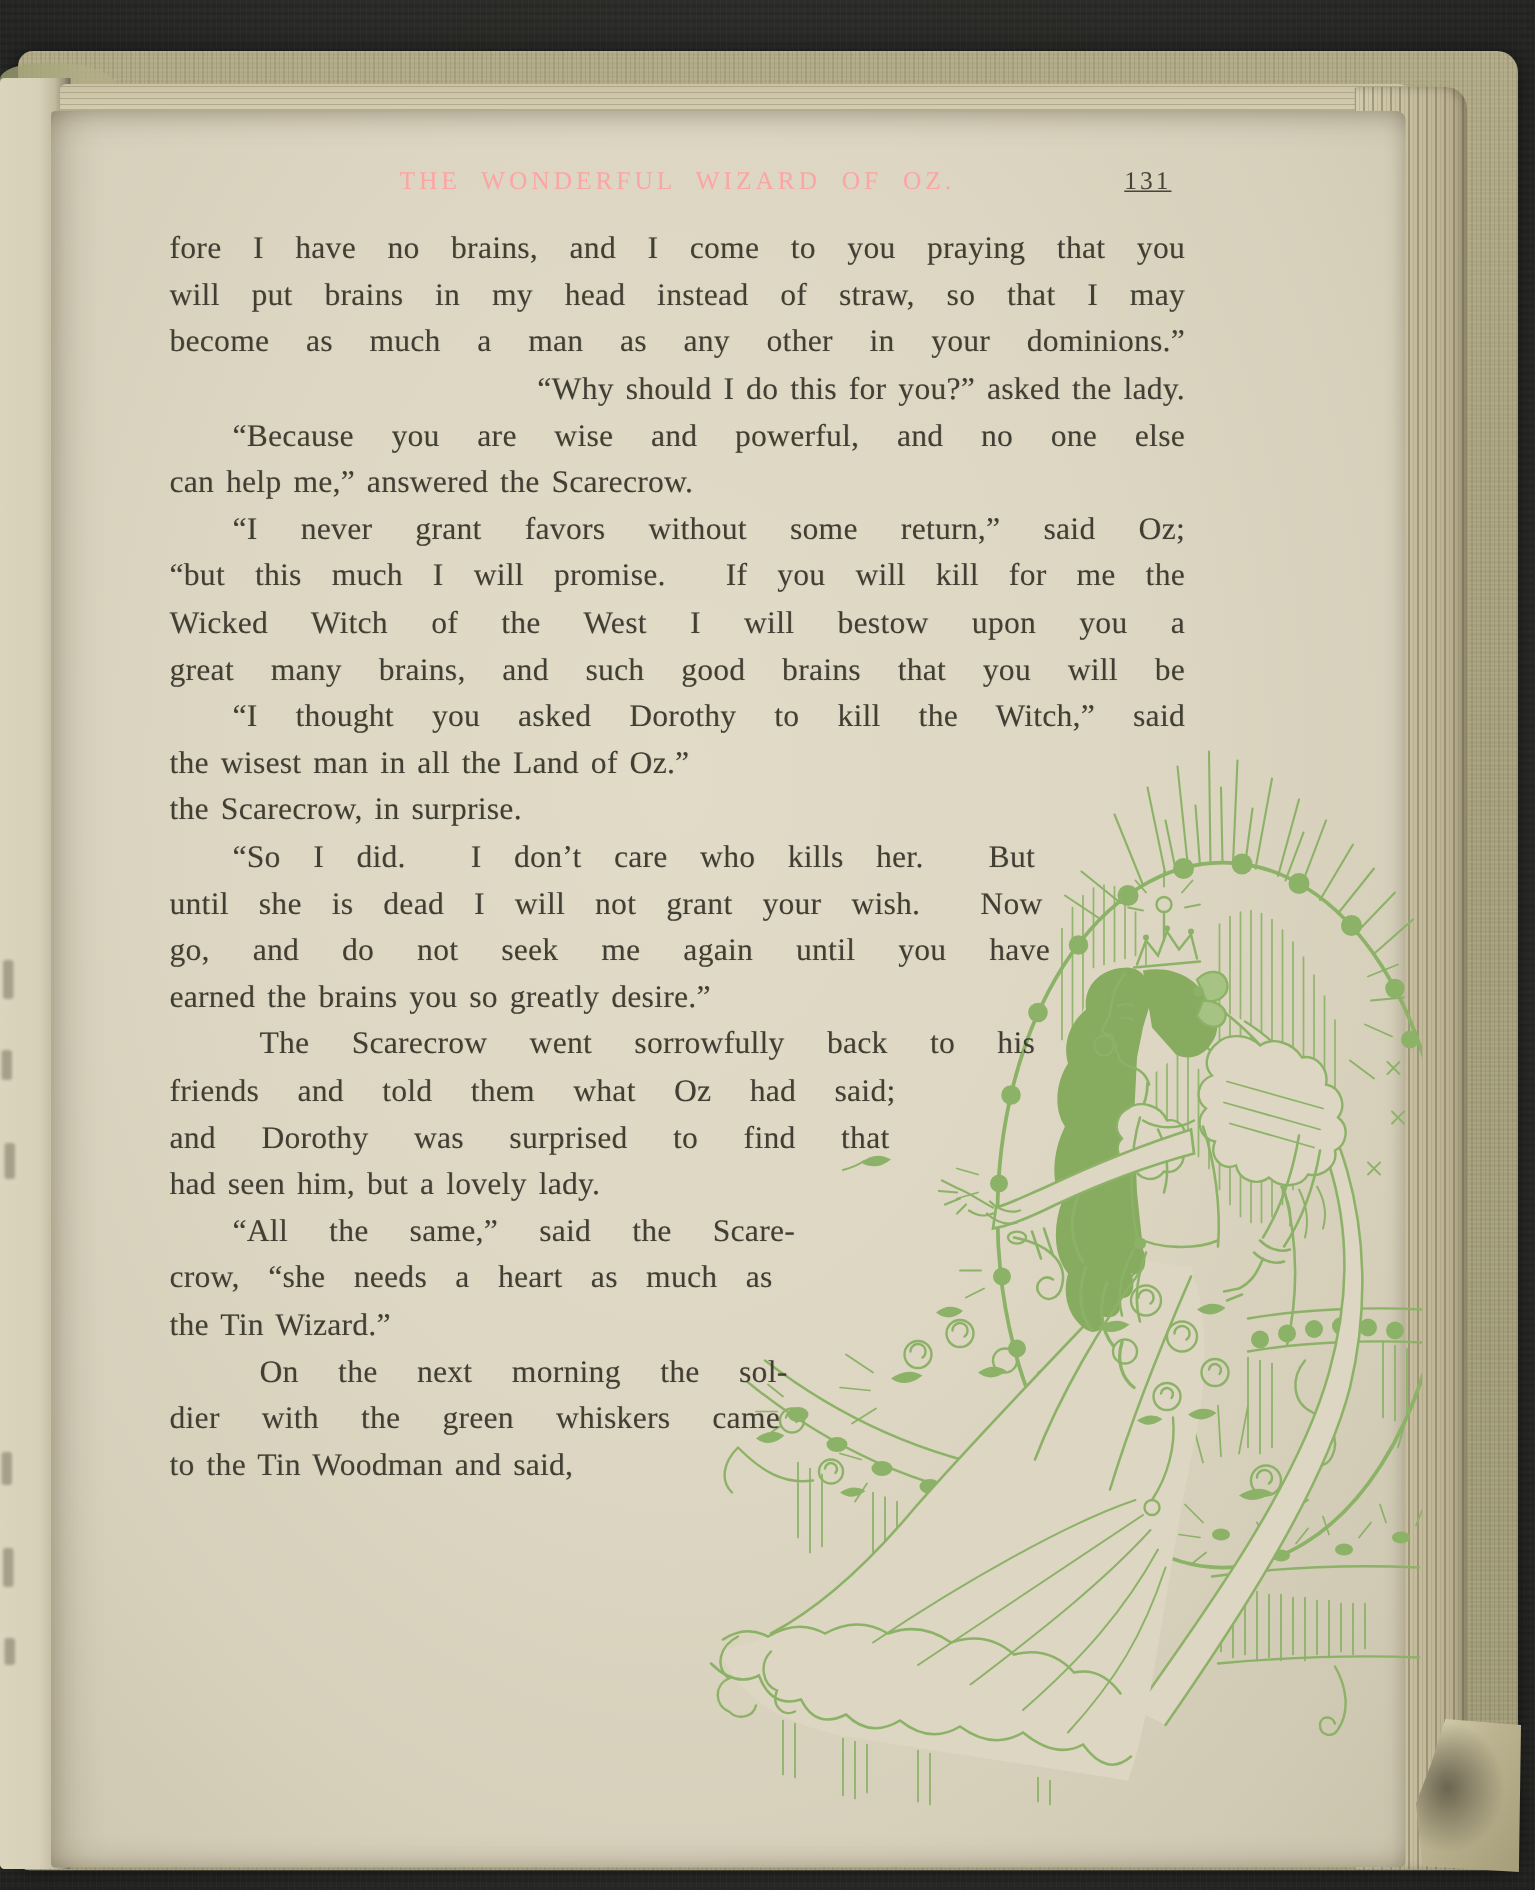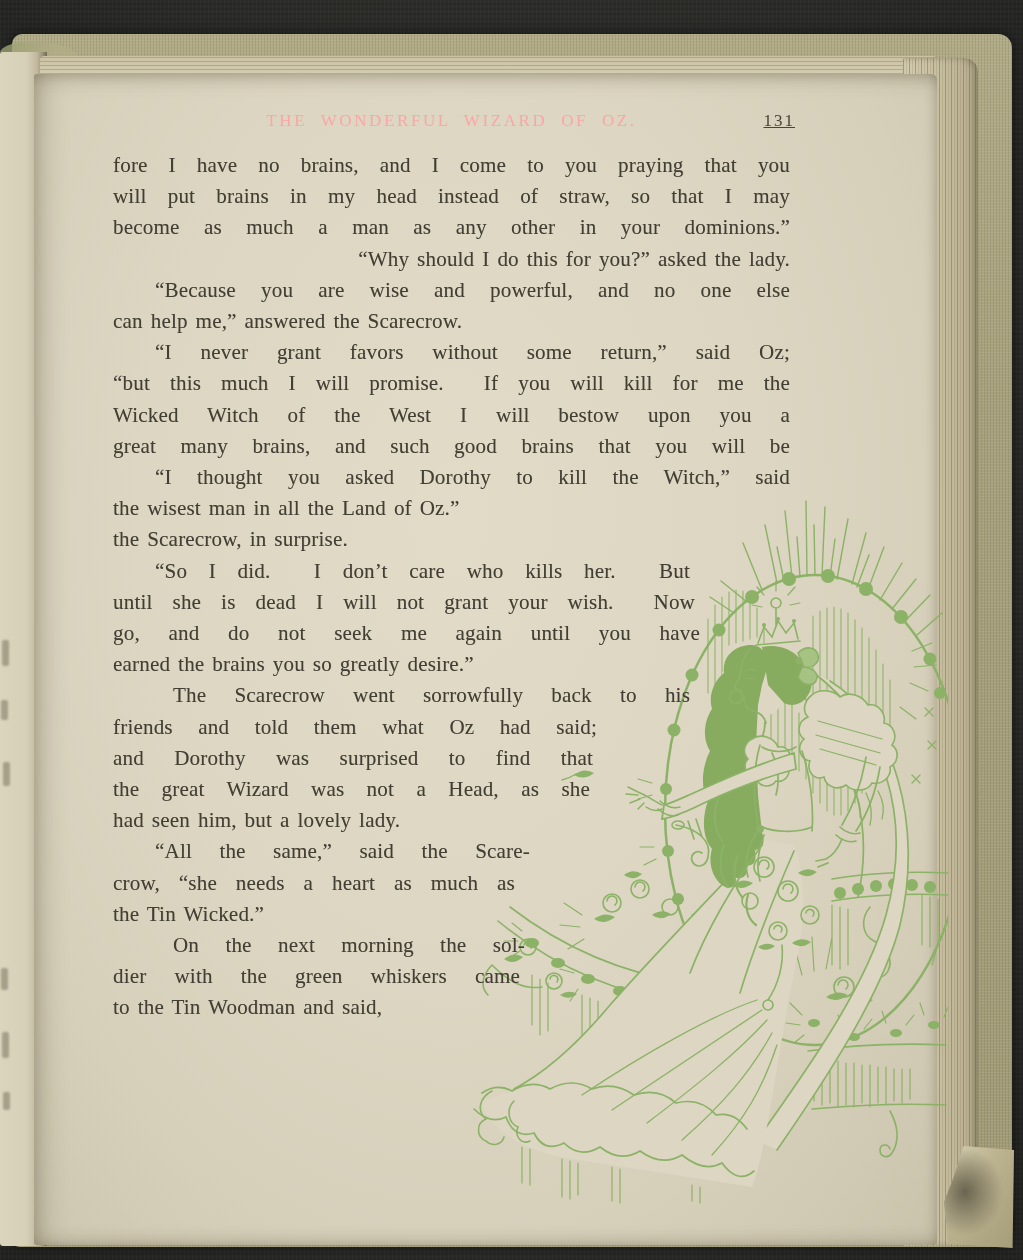--- a/index.html
+++ b/index.html
@@ -57,21 +57,21 @@
   
   .worn-corner{position:absolute;left:944px;top:1146px;width:70px;height:102px;
     background:
       radial-gradient(ellipse at 30% 45%, #6b6450 0%, rgba(107,100,80,0) 55%),
       linear-gradient(125deg,#d8d2b4 0%, #bcb491 40%, #a59d79 100%);
     clip-path:polygon(28% 0, 100% 4%, 98% 100%, 6% 96%, 0 55%, 14% 30%);
   }
   
   .running-title{position:absolute;left:113px;top:111px;width:677px;text-align:center;
     font-size:17px;letter-spacing:2.6px;word-spacing:7px;color:#fca5a5;}
-  .page-num{position:absolute;right:228px;top:111px;font-size:17px;letter-spacing:2px;color:#474439;
+  .page-num{position:absolute;right:242px;top:111px;font-size:17px;letter-spacing:2px;color:#474439;
     font-variant-numeric:oldstyle-nums;text-decoration:underline;}
   
   .page-body{position:absolute;left:113px;top:150px;width:677px;
     font-size:21px;line-height:31.2px;color:#413e34;
     letter-spacing:.2px;word-spacing:2.5px;
     text-shadow:.3px .3px .5px rgba(65,62,52,.30);}
   .ln{white-space:pre-wrap;}
   .j{text-align:justify;text-align-last:justify;}
   .i1{text-indent:42px;text-align:right;}
   .i2{text-indent:60px;}
@@ -270,23 +270,22 @@
   <div class="ln j i1">“I thought you asked Dorothy to kill the Witch,” said</div>
   <div class="ln">the wisest man in all the Land of Oz.”</div>
   <div class="ln">the Scarecrow, in surprise.</div>
   <div class="ln j i1 m100">“So I did.  I don’t care who kills her.  But</div>
   <div class="ln j m95">until she is dead I will not grant your wish.  Now</div>
   <div class="ln j m90">go, and do not seek me again until you have</div>
   <div class="ln">earned the brains you so greatly desire.”</div>
   <div class="ln j i2 m100">The Scarecrow went sorrowfully back to his</div>
   <div class="ln j m193">friends and told them what Oz had said;</div>
   <div class="ln j m197">and Dorothy was surprised to find that</div>
-  <div class="ln j m200">the great Wizard was not a Head, as she</div>
   <div class="ln">had seen him, but a lovely lady.</div>
   <div class="ln j i1 m260">“All the same,” said the Scare-</div>
   <div class="ln j m275">crow, “she needs a heart as much as</div>
-  <div class="ln">the Tin Wicked.”</div>
+  <div class="ln">the Tin Wizard.”</div>
   <div class="ln j i2 m265">On the next morning the sol-</div>
   <div class="ln j m270">dier with the green whiskers came</div>
   <div class="ln">to the Tin Woodman and said,</div>
 </div>
 
 <div class="worn-corner"></div>
 
 </body></html>

